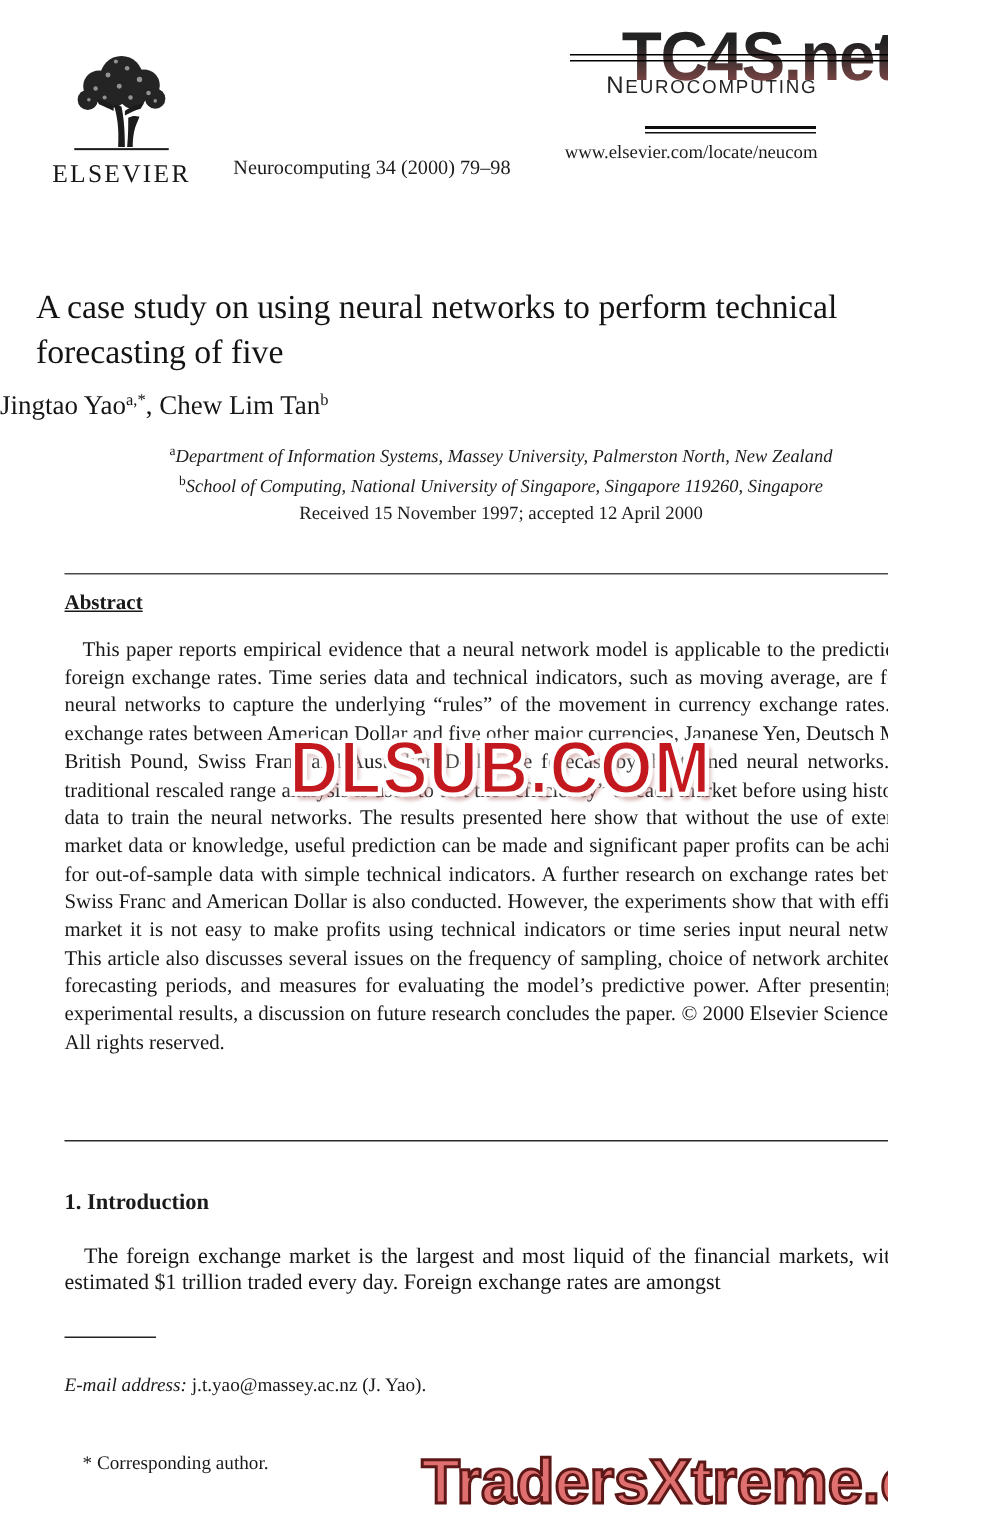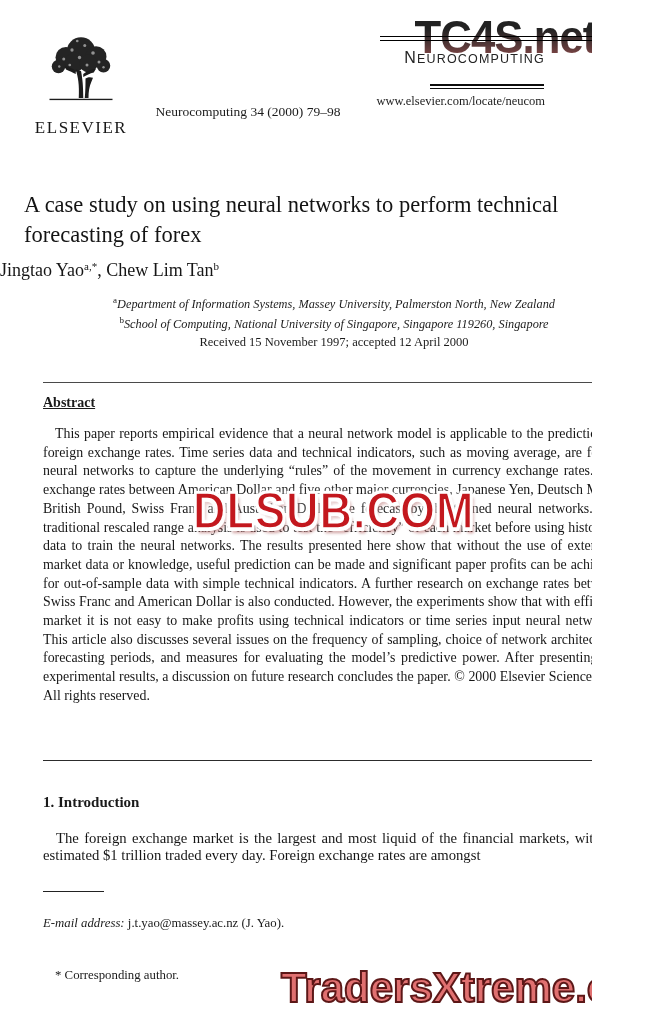--- a/index.html
+++ b/index.html
@@ -9,21 +9,21 @@
     width: 592px; height: 1024px;
     background: #ffffff;
     color: #1a1a1a;
     font-family: "Liberation Serif", serif;
     overflow: hidden;
   }
 
   
   .logo-block { position: absolute; left: 33px; top: 32px; width: 96px; text-align: center; }
   .logo-tree { display: block; margin: 0 auto; }
-  .logo-text { font-size: 17px; letter-spacing: 1.5px; margin-top: 14px; color: #171717; }
+  .logo-text { font-size: 17px; letter-spacing: 1.5px; margin-top: 2px; color: #171717; }
 
   .journal-citation {
     position: absolute; left: 43px; top: 104px; width: 410px;
     text-align: center; font-size: 13.5px; color: #1b1b1b;
   }
 
   .journal-right { position: absolute; top: 49px; right: 47px; width: 180px; text-align: right; }
   .journal-name {
     display: block;
     font-family: "Liberation Sans", sans-serif;
@@ -163,21 +163,21 @@
   <div class="journal-citation">Neurocomputing 34 (2000) 79–98</div>
 
   <div class="journal-right">
     <span class="journal-name">NEUROCOMPUTING</span>
     <div class="double-rule"></div>
     <div class="journal-url">www.elsevier.com/locate/neucom</div>
   </div>
 
   <div class="title">
     <div>A case study on using neural networks to perform technical</div>
-    <div>forecasting of forex</div>
+    <div>forecasting of five</div>
   </div>
 
   <div class="authors">
     <span>Jingtao Yao</span><sup>a,*</sup><span>, </span><span>Chew Lim Tan</span><sup>b</sup>
   </div>
 
   <div class="affils">
     <div class="affil"><sup>a</sup><span>Department of Information Systems, Massey University, Palmerston North, New Zealand</span></div>
     <div class="affil"><sup>b</sup><span>School of Computing, National University of Singapore, Singapore 119260, Singapore</span></div>
   </div>

